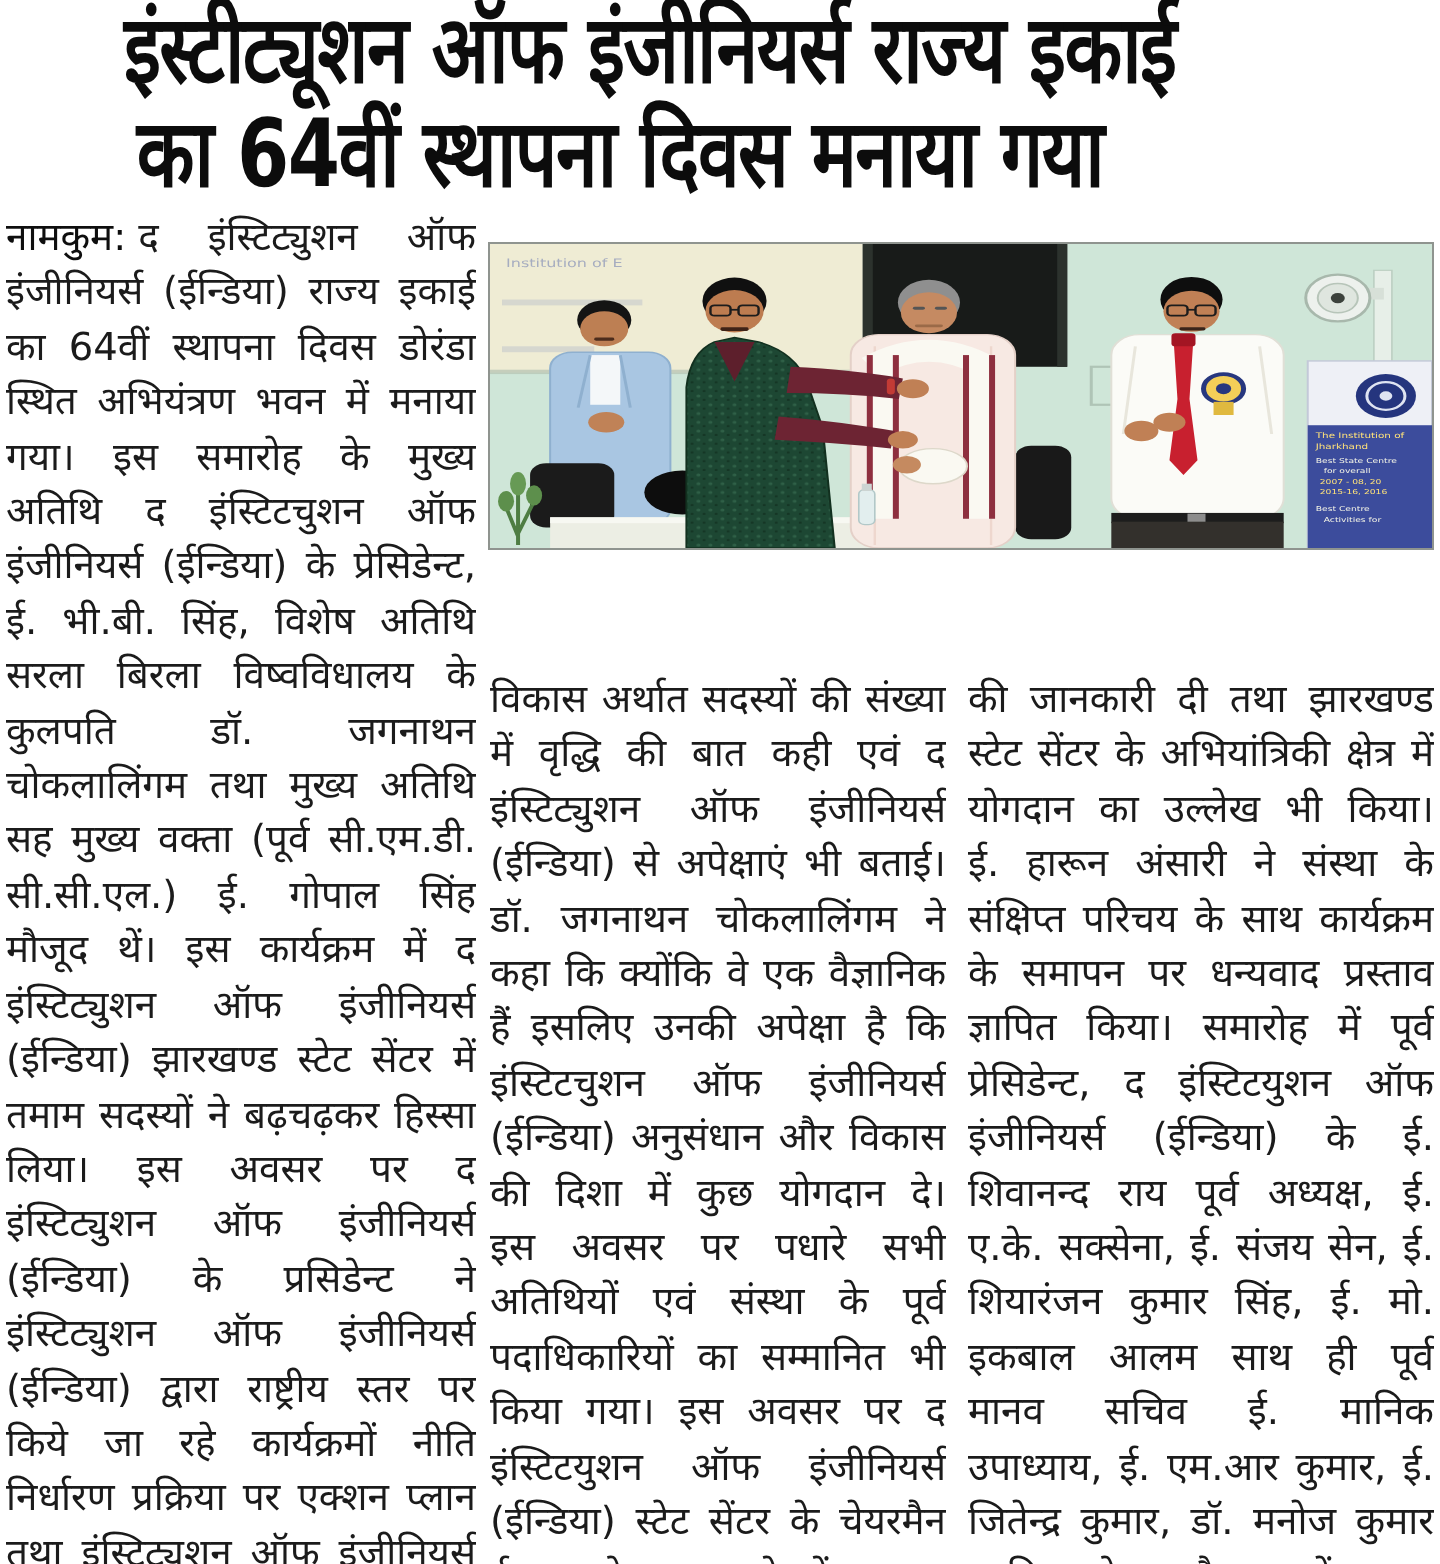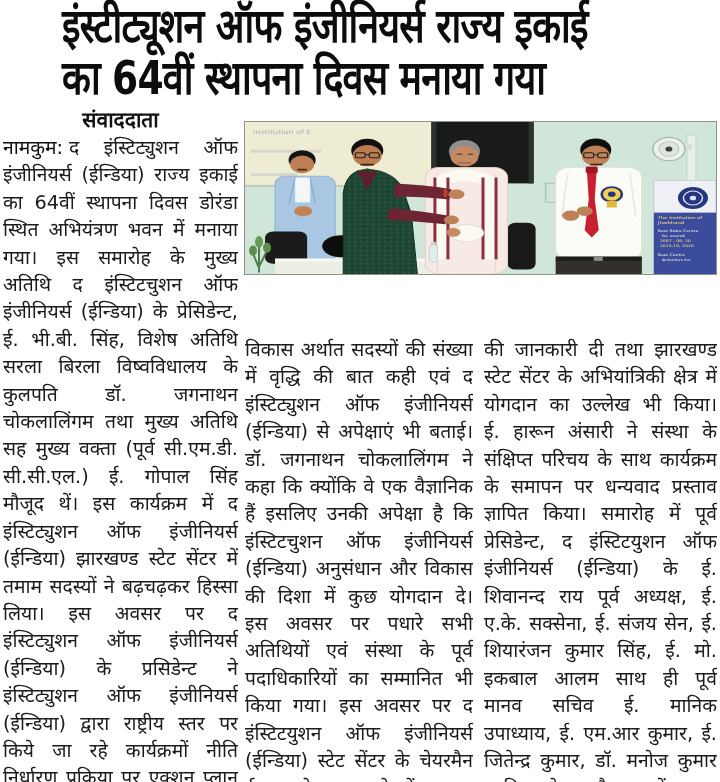--- a/index.html
+++ b/index.html
@@ -2,21 +2,21 @@
 <html><head>
 <meta charset="utf-8">
 <style>
   html,body{margin:0;padding:0;background:#ffffff;}
   .page{
     position:relative;width:720px;height:782px;overflow:hidden;background:#fff;
     font-family:"DejaVu Sans",sans-serif;color:#161616;
   }
   .headline{
     position:absolute;top:0;left:0;width:620px;margin:0;
-    text-align:left;font-weight:800;color:#0c0c0c;
+    text-align:center;font-weight:800;color:#0c0c0c;
     font-size:47px;line-height:52px;letter-spacing:-1px;
   }
   .hl{display:block;white-space:nowrap;transform:scaleX(.80);transform-origin:50% 50%;}
   .col{position:absolute;}
   .byline{font-weight:800;font-size:21px;text-align:center;margin:0 0 1px 0;color:#111;}
   .body{
     margin:0;font-size:19.3px;line-height:27.4px;text-align:justify;
     color:#1b1b1b;word-spacing:1px;
   }
   .dateline{font-weight:400;margin-right:6px;color:#0e0e0e;}
@@ -33,21 +33,20 @@
 <body>
 
 <div class="page">
 
   <h1 class="headline">
     <span class="hl">इंस्टीट्यूशन ऑफ इंजीनियर्स राज्य इकाई</span>
     <span class="hl">का 64वीं स्थापना दिवस मनाया गया</span>
   </h1>
 
   <div class="col col1">
-    <p class="byline">संवाददाता</p>
     <p class="body"><strong class="dateline">नामकुम:</strong><span>द इंस्टिट्युशन ऑफ इंजीनियर्स (ईन्डिया) राज्य इकाई का 64वीं स्थापना दिवस डोरंडा स्थित अभियंत्रण भवन में मनाया गया। इस समारोह के मुख्य अतिथि द इंस्टिटचुशन ऑफ इंजीनियर्स (ईन्डिया) के प्रेसिडेन्ट, ई. भी.बी. सिंह, विशेष अतिथि सरला बिरला विष्वविधालय के कुलपति डॉ. जगनाथन चोकलालिंगम तथा मुख्य अतिथि सह मुख्य वक्ता (पूर्व सी.एम.डी. सी.सी.एल.) ई. गोपाल सिंह मौजूद थें। इस कार्यक्रम में द इंस्टिट्युशन ऑफ इंजीनियर्स (ईन्डिया) झारखण्ड स्टेट सेंटर में तमाम सदस्यों ने बढ़चढ़कर हिस्सा लिया। इस अवसर पर द इंस्टिट्युशन ऑफ इंजीनियर्स (ईन्डिया) के प्रसिडेन्ट ने इंस्टिट्युशन ऑफ इंजीनियर्स (ईन्डिया) द्वारा राष्ट्रीय स्तर पर किये जा रहे कार्यक्रमों नीति निर्धारण प्रक्रिया पर एक्शन प्लान तथा इंस्टिट्युशन ऑफ इंजीनियर्स (ईन्डिया) के दायित्वों पर प्रकाश डाला। गोपाल सिंह ने इंस्टिटचुशन ऑफ इंजीनियर्स (ईन्डिया) के तीव्र</span></p>
   </div>
 
   <figure class="photo">
     <svg viewBox="0 0 470 208" preserveAspectRatio="none">
       <defs>
         <pattern id="vtex" width="6" height="6" patternUnits="userSpaceOnUse">
           <rect width="6" height="6" fill="#1d4733"></rect>
           <circle cx="2" cy="2" r="1" fill="#2f6047"></circle>
           <circle cx="4.8" cy="4.6" r="0.8" fill="#153625"></circle>

